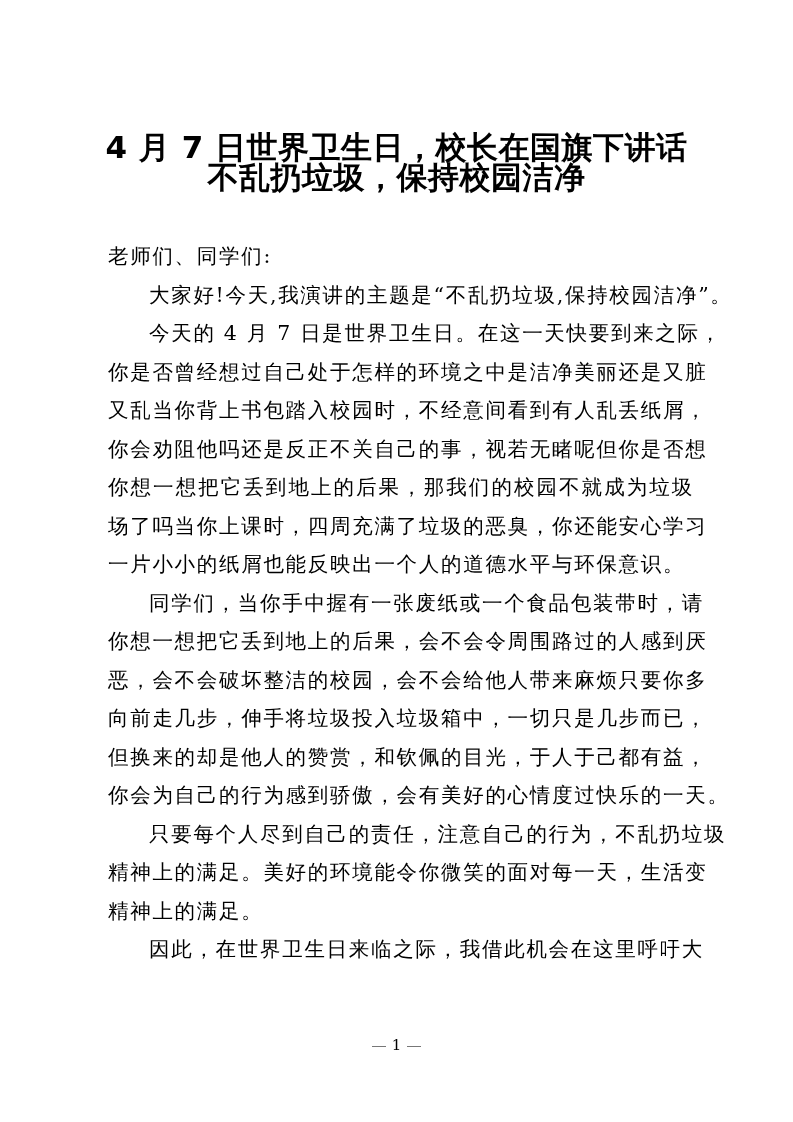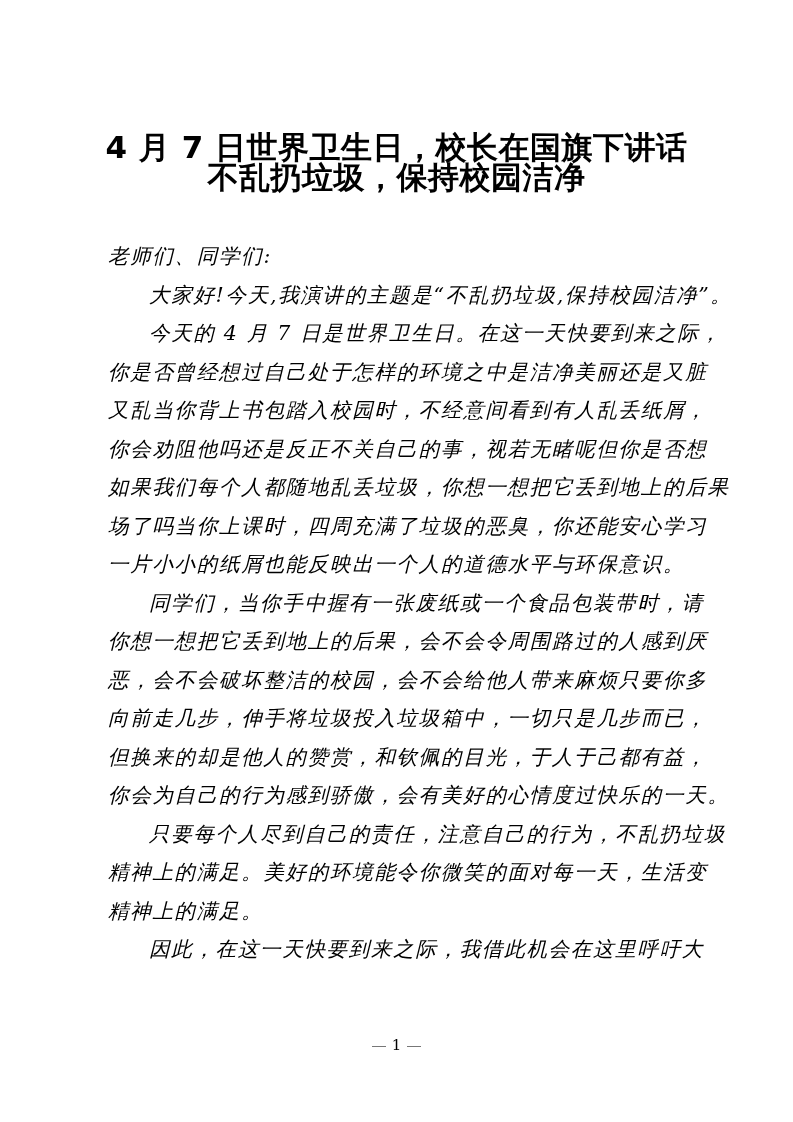--- a/index.html
+++ b/index.html
@@ -43,21 +43,20 @@
     line-height: 38.5px;
     letter-spacing: 1.7px;
     white-space: nowrap;
   }
   .line {
     display: block;
     height: 38.5px;
     white-space: nowrap;
     text-align: justify;
     text-align-last: justify;
-    font-style: italic;
   }
   .line.last { text-align-last: left; }
   .line.indent { padding-left: 41px; }
 
   .footer {
     position: absolute;
     top: 1036px;
     left: 0;
     width: 793px;
     text-align: center;
@@ -80,31 +79,31 @@
   <div class="title l1">4 月 7 日世界卫生日，校长在国旗下讲话</div>
   <div class="title l2">不乱扔垃圾，保持校园洁净</div>
 
   <div class="body-text" style="top:237px;">
     <span class="line last">老师们、同学们:</span>
     <span class="line indent">大家好!今天,我演讲的主题是“不乱扔垃圾,保持校园洁净”。</span>
     <span class="line indent">今天的 4 月 7 日是世界卫生日。在这一天快要到来之际，</span>
     <span class="line">你是否曾经想过自己处于怎样的环境之中是洁净美丽还是又脏</span>
     <span class="line">又乱当你背上书包踏入校园时，不经意间看到有人乱丢纸屑，</span>
     <span class="line">你会劝阻他吗还是反正不关自己的事，视若无睹呢但你是否想</span>
-    <span class="line">如果我们每个人都随地乱丢垃圾，你想一想把它丢到地上的后果</span>
+    <span class="line">你想一想把它丢到地上的后果，那我们的校园不就成为垃圾</span>
     <span class="line">场了吗当你上课时，四周充满了垃圾的恶臭，你还能安心学习</span>
     <span class="line last">一片小小的纸屑也能反映出一个人的道德水平与环保意识。</span>
     <span class="line indent">同学们，当你手中握有一张废纸或一个食品包装带时，请</span>
     <span class="line">你想一想把它丢到地上的后果，会不会令周围路过的人感到厌</span>
     <span class="line">恶，会不会破坏整洁的校园，会不会给他人带来麻烦只要你多</span>
     <span class="line">向前走几步，伸手将垃圾投入垃圾箱中，一切只是几步而已，</span>
     <span class="line">但换来的却是他人的赞赏，和钦佩的目光，于人于己都有益，</span>
     <span class="line last">你会为自己的行为感到骄傲，会有美好的心情度过快乐的一天。</span>
     <span class="line indent">只要每个人尽到自己的责任，注意自己的行为，不乱扔垃圾</span>
     <span class="line">精神上的满足。美好的环境能令你微笑的面对每一天，生活变</span>
     <span class="line last">精神上的满足。</span>
-    <span class="line indent">因此，在这一天快要到来之际，我借此机会在这里呼吁大</span>
+    <span class="line indent">因此，在世界卫生日来临之际，我借此机会在这里呼吁大</span>
   </div>
 
   <div class="footer">
     <span class="dash"></span><span>1</span><span class="dash"></span>
   </div>
 </div>
 
 </body></html>

